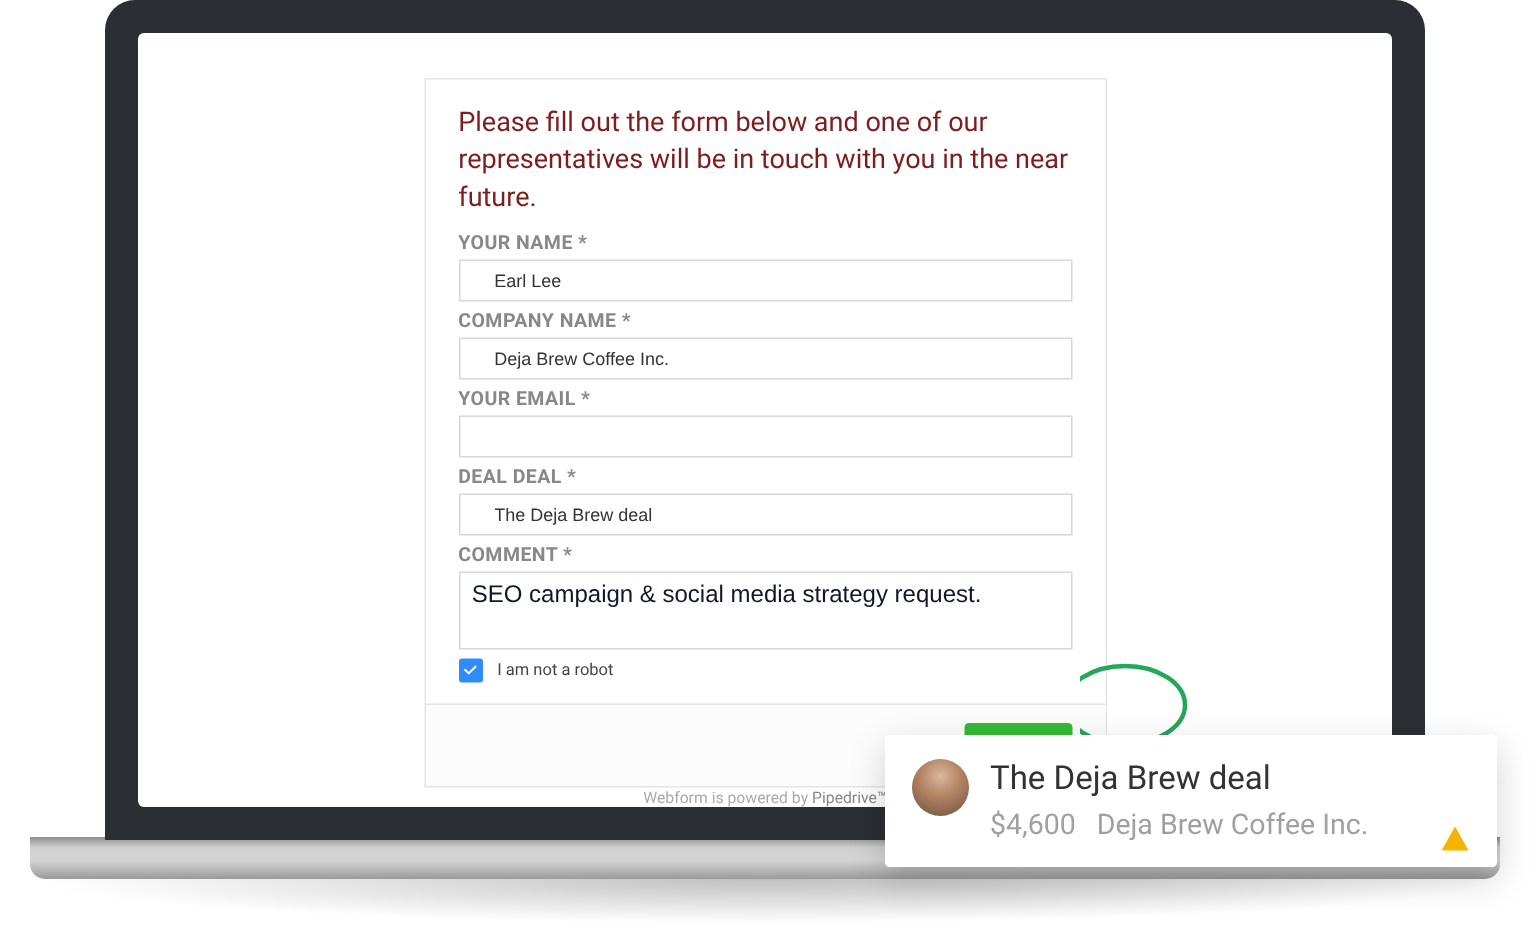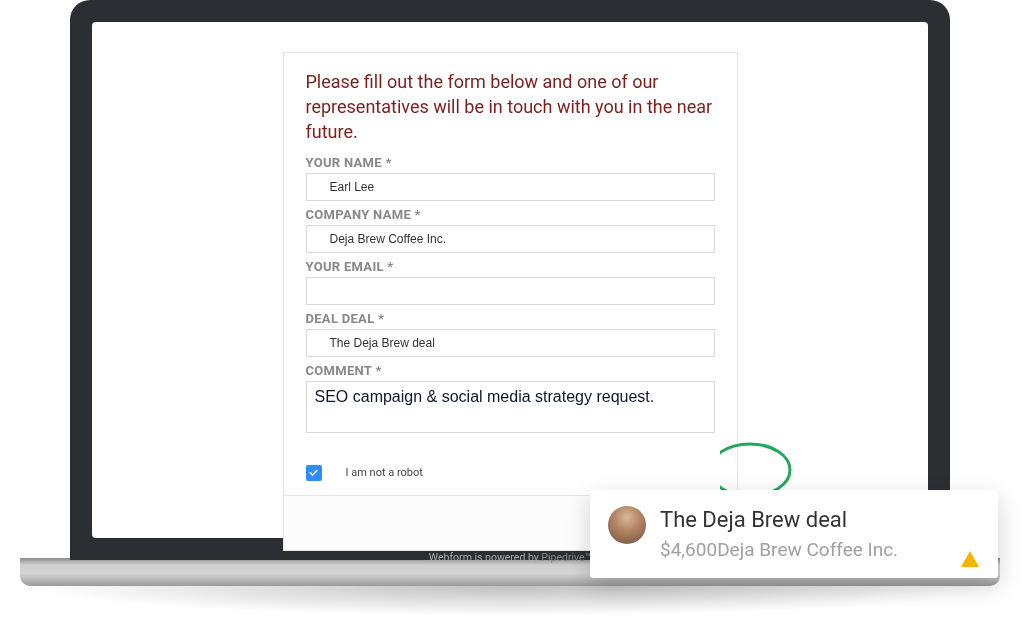--- a/index.html
+++ b/index.html
@@ -94,22 +94,22 @@
       font-size: 16px;
       color: #0f172a;
       height: 52px;
       resize: none;
       background: #ffffff;
       font-family: Liberation Sans, sans-serif;
     }
     .recaptcha-row {
       display: flex;
       align-items: center;
-      gap: 24px;
-      margin-top: 28px;
+      gap: 10px;
+      margin-top: 2px;
       margin-bottom: 4px;
     }
     .recaptcha-check {
       width: 16px;
       height: 16px;
       background: #2f8cff;
       border-radius: 2px;
       display: flex;
       align-items: center;
       justify-content: center;
@@ -189,20 +189,21 @@
     }
     .deal-title {
       font-size: 22px;
       color: #333333;
       font-weight: 400;
       line-height: 1.2;
     }
     .deal-sub {
       display: flex;
       align-items: center;
+      gap: 14px;
     }
     .deal-amount {
       font-size: 19px;
       color: #a0a0a0;
     }
     .deal-company {
       font-size: 19px;
       color: #a0a0a0;
     }
     .triangle-icon {

